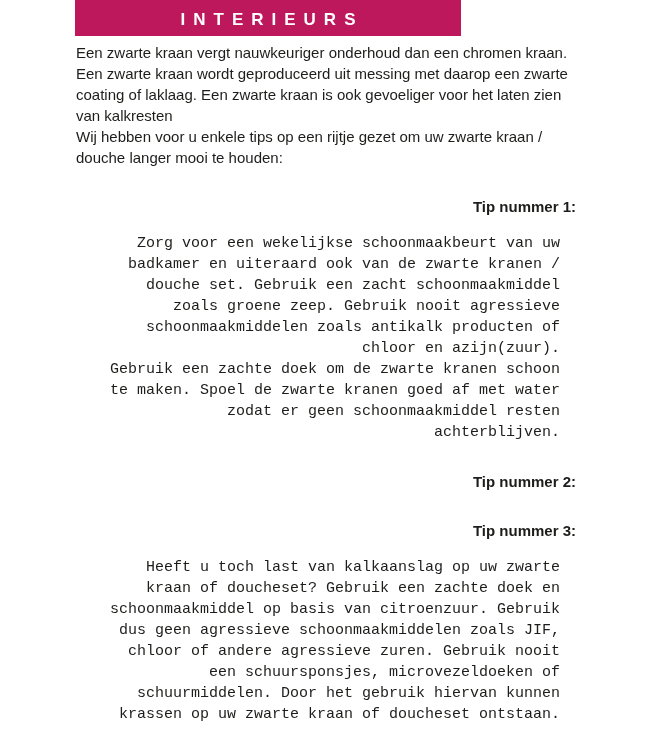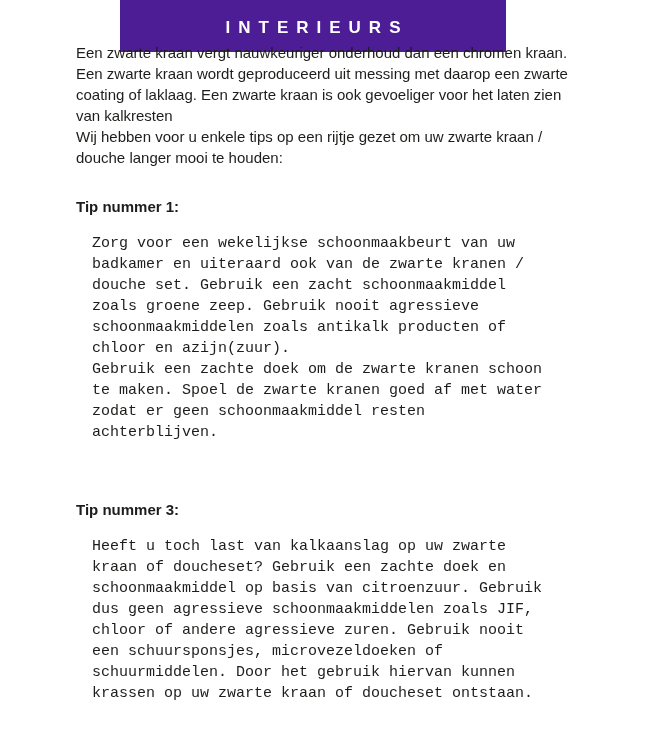--- a/index.html
+++ b/index.html
@@ -13,26 +13,25 @@
     font-family: "Liberation Sans", sans-serif;
     color: #1d1d1b;
     position: relative;
     overflow: hidden;
   }
   .banner {
     position: absolute;
     left: 75px;
     top: 0;
     width: 386px;
-    height: 52px;
-    background: #4c1d95;
+    height: 36px;
+    background: #be185d;
     display: flex;
     align-items: center;
     justify-content: center;
-    margin-left: 45px;
   }
   .banner .brand-text {
     color: #ffffff;
     font-size: 17px;
     font-weight: 600;
     letter-spacing: 8px;
     text-indent: 8px; 
     line-height: 1;
     padding-top: 2px;
   }
@@ -50,20 +49,21 @@
     font-size: 15px;
     line-height: 21px;
   }
   .para {
     margin: 0 0 22px 0;
     white-space: pre-line;
   }
   .tip {
     margin: 0 0 22px 0;
     padding-top: 6px;
+    text-align: right;
   }
   .tip-heading {
     font-weight: bold;
     margin: 0;
   }
   .tip-body {
     margin: 16px;
     white-space: pre-line;
     font-family: Liberation Mono, monospace;
   }
@@ -81,20 +81,21 @@
   <p class="para">Een zwarte kraan vergt nauwkeuriger onderhoud dan een chromen kraan. Een zwarte kraan wordt geproduceerd uit messing met daarop een zwarte coating of laklaag. Een zwarte kraan is ook gevoeliger voor het laten zien van kalkresten
 Wij hebben voor u enkele tips op een rijtje gezet om uw zwarte kraan / douche langer mooi te houden:</p>
 
   <div class="tip">
     <p class="tip-heading">Tip nummer 1:</p>
     <p class="tip-body">Zorg voor een wekelijkse schoonmaakbeurt van uw badkamer en uiteraard ook van de zwarte kranen / douche set. Gebruik een zacht schoonmaakmiddel zoals groene zeep. Gebruik nooit agressieve schoonmaakmiddelen zoals antikalk producten of chloor en azijn(zuur).
 Gebruik een zachte doek om de zwarte kranen schoon te maken. Spoel de zwarte kranen goed af met water zodat er geen schoonmaakmiddel resten achterblijven.</p>
   </div>
 
   <div class="tip">
+    <p class="tip-heading">Tip nummer 2:</p>
   </div>
 
   <div class="tip">
     <p class="tip-heading">Tip nummer 3:</p>
     <p class="tip-body">Heeft u toch last van kalkaanslag op uw zwarte kraan of doucheset? Gebruik een zachte doek en schoonmaakmiddel op basis van citroenzuur. Gebruik dus geen agressieve schoonmaakmiddelen zoals JIF, chloor of andere agressieve zuren. Gebruik nooit een schuursponsjes, microvezeldoeken of schuurmiddelen. Door het gebruik hiervan kunnen krassen op uw zwarte kraan of doucheset ontstaan.</p>
   </div>
 
 </div>
 
 </body></html>

